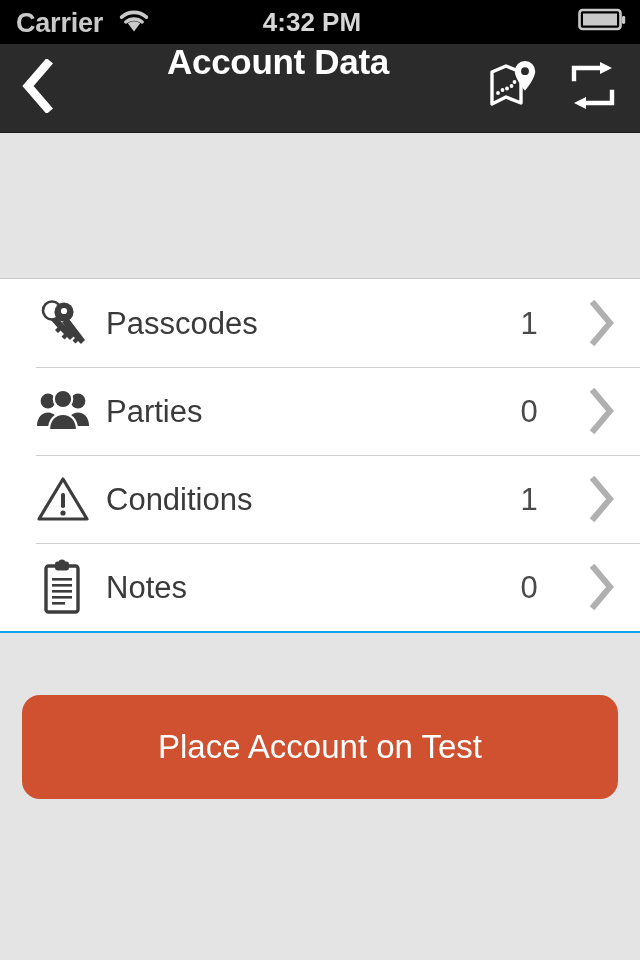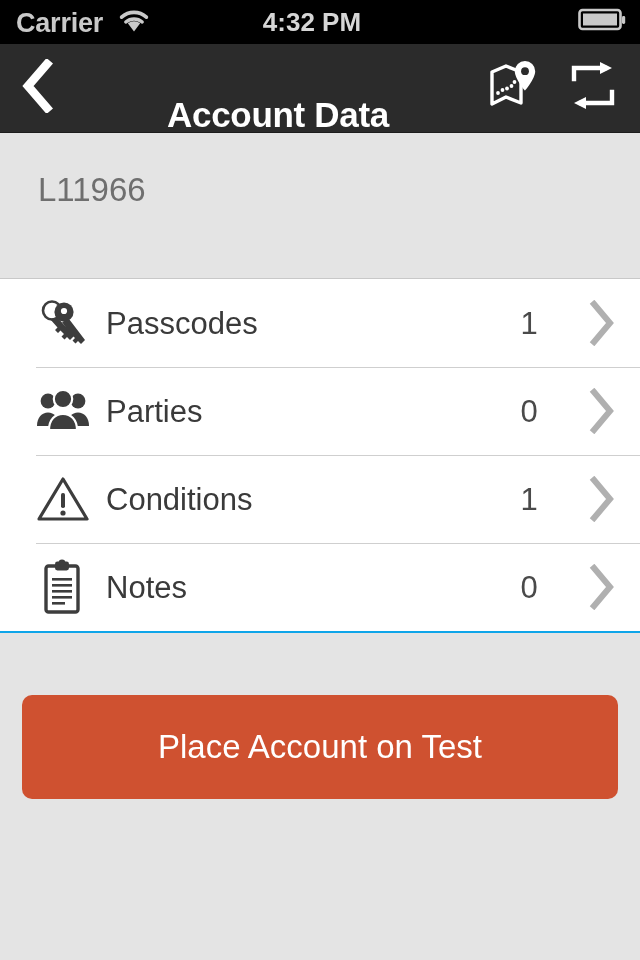--- a/index.html
+++ b/index.html
@@ -61,21 +61,21 @@
     top: 0; bottom: 0;
     display: flex;
     align-items: center;
   }
 
   
   .navbar {
     height: 88px;
     background: #2b2b2b;
     display: flex;
-    align-items: flex-end;
+    align-items: flex-start;
     position: relative;
     flex: 0 0 auto;
     border-bottom: 1px solid #1d1d1d;
   }
   .nav-back {
     width: 74px;
     height: 88px;
     display: flex;
     align-items: center;
     justify-content: center;
@@ -191,21 +191,21 @@
     background: #e4e4e4;
     padding: 62px 22px 0 22px;
     box-sizing: border-box;
   }
   .cta {
     display: block;
     width: 100%;
     height: 104px;
     background: #cf5130;
     border: none;
-    border-radius: 10px;
+    border-radius: 18px;
     color: #ffffff;
     font-size: 33px;
     font-family: "Liberation Sans", sans-serif;
     line-height: 104px;
     padding: 0;
     text-align: center;
     cursor: pointer;
   }
 </style>
 </head>
@@ -272,21 +272,20 @@
             <path d="M33 1 L45 7 L33 13 Z" fill="#ffffff"></path>
             <path d="M45 31 L45 42 L14 42" fill="none" stroke="#ffffff" stroke-width="4.4" stroke-linecap="square"></path>
             <path d="M19 36 L7 42 L19 48 Z" fill="#ffffff"></path>
           </svg>
         </span>
       </div>
     </div>
   </div>
 
   <div class="acct-header">
-    <div class="acct-id">L11966</div>
   </div>
 
   <div class="list">
 
     <div class="row">
       <div class="row-icon">
         <svg width="54" height="54" viewBox="0 0 54 54">
           <circle cx="16" cy="14.5" r="9" fill="none" stroke="#3d3d3d" stroke-width="2.6"></circle>
           <path d="M21 21 L38 40 L34 44 L31 41 L28.5 43.5 L25.5 40.5 L28 38 L24.5 34.5 L22 37 L19 34 L21.5 31.5 L14 23 Z" fill="#3d3d3d"></path>
           <circle cx="28" cy="16" r="9.6" fill="#3d3d3d"></circle>

